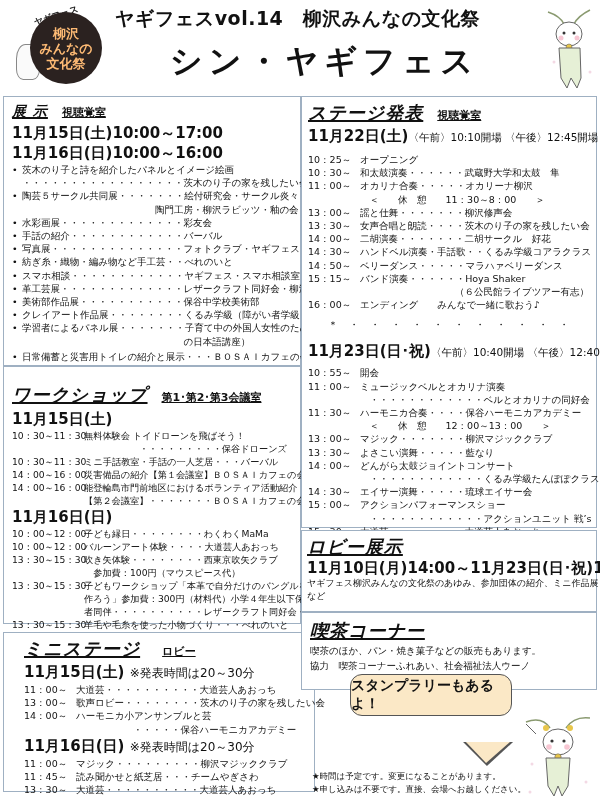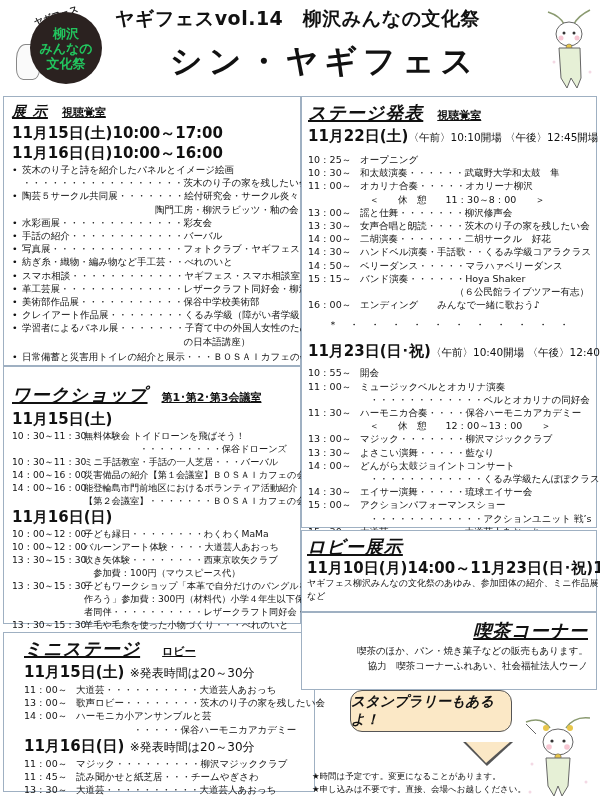--- a/index.html
+++ b/index.html
@@ -1,21 +1,21 @@
 <!DOCTYPE html>
 <html><head>
 <meta charset="utf-8">
 <style>
   * { box-sizing: border-box; margin: 0; padding: 0; }
   html, body { width: 600px; height: 800px; background: #ffffff; overflow: hidden; }
   body { font-family: "DejaVu Sans", "Liberation Sans", sans-serif; color: #111; position: relative; }
 
   .header { position: absolute; left: 0; top: 0; width: 600px; height: 92px; }
   .logo { position: absolute; left: 14px; top: 4px; width: 100px; height: 86px; }
-  .logo .ring { position: absolute; left: 16px; top: 8px; width: 72px; height: 72px; border-radius: 50%; background: #2b2220; color: #22c55e; display: flex; flex-direction: column; align-items: center; justify-content: center; font-weight: bold; font-size: 13px; line-height: 15px; text-align: center; }
+  .logo .ring { position: absolute; left: 16px; top: 8px; width: 72px; height: 72px; border-radius: 50%; background: #2b2220; color: #fdba74; display: flex; flex-direction: column; align-items: center; justify-content: center; font-weight: bold; font-size: 13px; line-height: 15px; text-align: center; }
   .logo .arc { position: absolute; left: 20px; top: 0px; font-size: 9px; font-weight: bold; color: #222; transform: rotate(-18deg); }
   .logo .goat { position: absolute; left: 2px; top: 40px; width: 24px; height: 36px; border: 1px solid #888; border-radius: 40% 40% 30% 30%; background: #fafafa; }
   .title1 { position: absolute; left: 115px; top: 6px; font-size: 19px; font-weight: bold; letter-spacing: 0.5px; white-space: nowrap; }
   .title2 { position: absolute; left: 170px; top: 40px; font-size: 32px; font-weight: bold; letter-spacing: 6px; white-space: nowrap; }
   .mascot-top { position: absolute; left: 540px; top: 2px; width: 58px; height: 92px; }
 
   .box { position: absolute; border: 1.5px solid #9fb0c2; background: #fff; }
   .sec-title { font-weight: bold; font-style: italic; font-size: 18px; text-decoration: underline; text-decoration-thickness: 2px; display: inline-block; letter-spacing: 1px; }
   .sec-venue { font-weight: bold; font-size: 11px; margin-left: 14px; text-decoration: underline; }
   .date { font-size: 15px; font-weight: bold; line-height: 20px; white-space: nowrap; }
@@ -25,21 +25,21 @@
   .item .bul { display: inline-block; width: 10px; }
   .item.cont { padding-left: 10px; }
   .row { display: flex; font-size: 9.5px; line-height: 13.2px; white-space: nowrap; }
   .row .t { width: 52px; flex: none; }
   .row .d { flex: 1; }
   .wrow { display: flex; font-size: 9.2px; line-height: 13px; white-space: nowrap; }
   .wrow .t { width: 72px; flex: none; }
   .wrow .d { flex: 1; }
   .dots-line { font-size: 10px; letter-spacing: 11px; padding-left: 20px; line-height: 20px; }
 
-  .bubble { position: absolute; left: 350px; top: 690px; width: 162px; height: 42px; border: 1.5px solid #555; border-radius: 12px; background: #fbe8c6; display: flex; align-items: center; justify-content: center; font-weight: bold; font-style: italic; font-size: 14px; }
+  .bubble { position: absolute; left: 350px; top: 674px; width: 162px; height: 42px; border: 1.5px solid #555; border-radius: 12px; background: #fbe8c6; display: flex; align-items: center; justify-content: center; font-weight: bold; font-size: 14px; }
   .bubble-tail { position: absolute; left: 470px; top: 742px; width: 0; height: 0; border-left: 10px solid transparent; border-right: 40px solid transparent; border-top: 24px solid #555; transform: skewX(30deg); }
   .bubble-tail-inner { position: absolute; left: 472px; top: 742px; width: 0; height: 0; border-left: 8px solid transparent; border-right: 36px solid transparent; border-top: 21px solid #fbe8c6; transform: skewX(30deg); }
   .notes { position: absolute; left: 312px; top: 770px; font-size: 8.5px; line-height: 13px; white-space: nowrap; }
   .mascot-bottom { position: absolute; left: 516px; top: 704px; width: 82px; height: 96px; }
 </style>
 </head>
 <body>
 
 <div class="header">
   <div class="logo">
@@ -303,21 +303,21 @@
     </div>
 </div>
 
 <div class="box" style="left:301px; top:530px; width:296px; height:82px; padding:4px 5px;">
   <div><span class="sec-title">ロビー展示</span></div>
   <div class="date" style="font-size:15px; line-height:18px;">11月10日(月)14:00～11月23日(日･祝)17:00</div>
   <div class="item" style="font-size:9px;">ヤギフェス柳沢みんなの文化祭のあゆみ、参加団体の紹介、ミニ作品展</div>
   <div class="item" style="font-size:9px;">など</div>
 </div>
 
-<div class="box" style="left:301px; top:612px; width:296px; height:78px; padding:6px 8px;text-align:right;">
+<div class="box" style="left:301px; top:612px; width:296px; height:78px; padding:6px 8px;">
   <div><span class="sec-title">喫茶コーナー</span></div>
   <div class="item" style="font-size:9.5px; line-height:15px;">喫茶のほか、パン・焼き菓子などの販売もあります。</div>
   <div class="item" style="font-size:9.5px; line-height:15px;">協力　喫茶コーナーふれあい、社会福祉法人ウーノ</div>
 </div>
 
 <div class="bubble-tail"></div>
 <div class="bubble-tail-inner"></div>
 <div class="bubble">スタンプラリーもあるよ！</div>
 <div class="notes">
   <div>★時間は予定です。変更になることがあります。</div>

